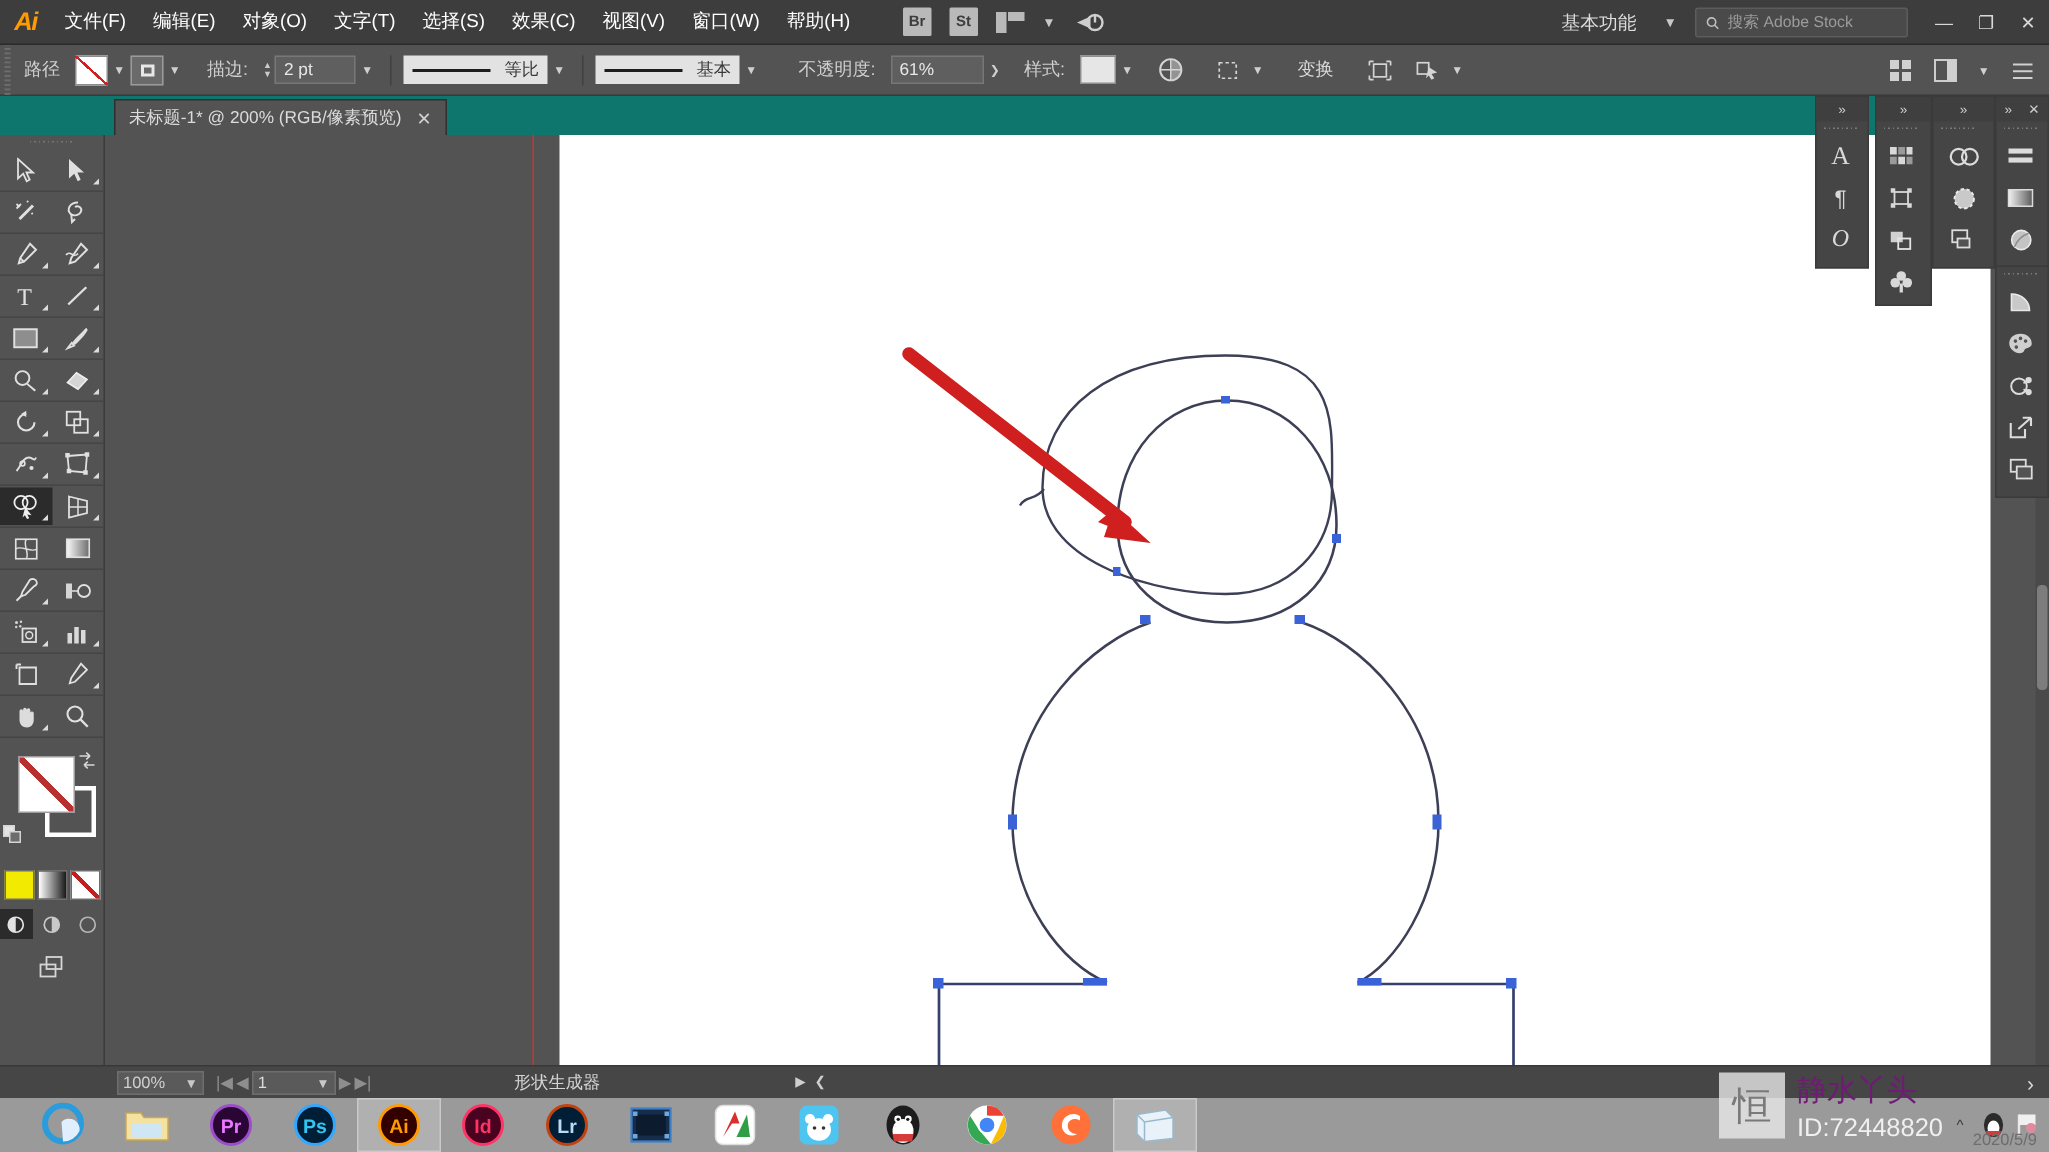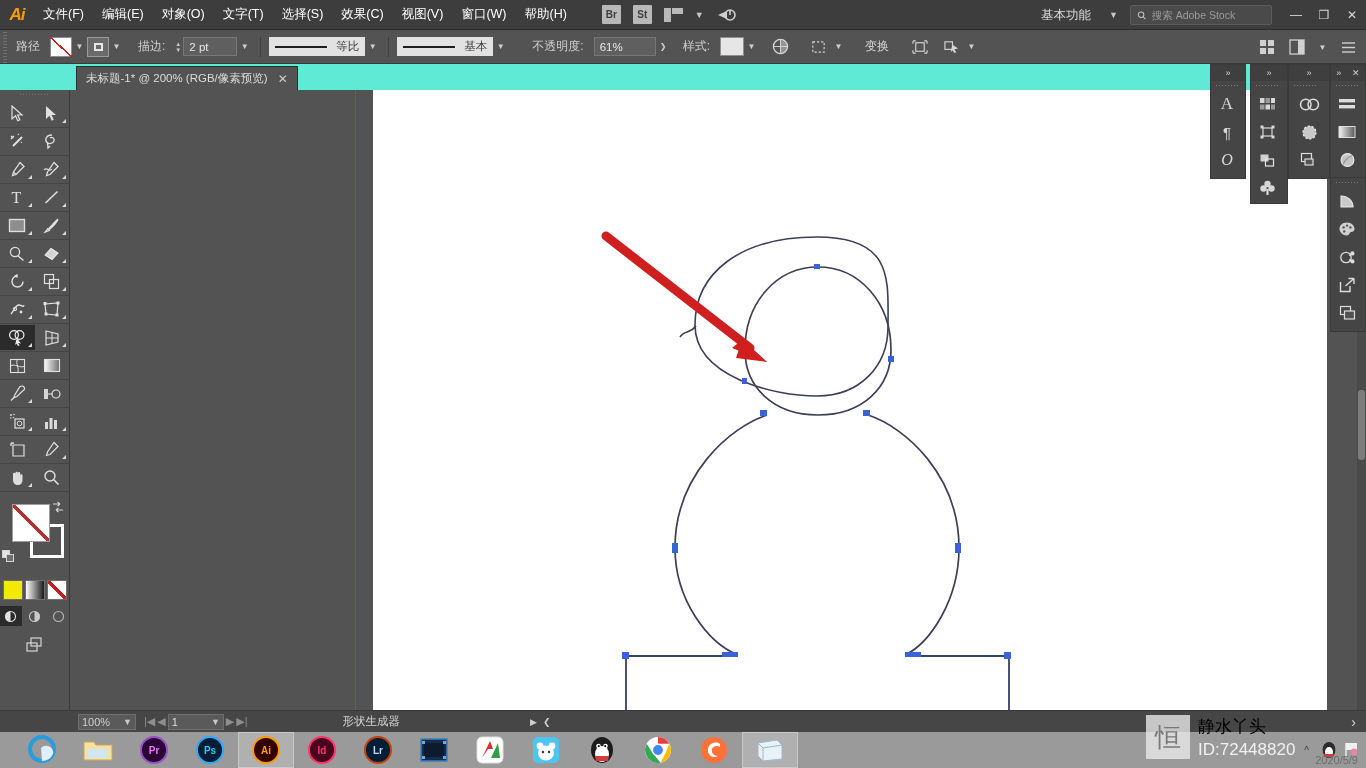--- a/index.html
+++ b/index.html
@@ -99,21 +99,21 @@
     width: 24px; height: 24px; display: flex; align-items: center; justify-content: center;
     color: #d5d5d5;
   }
   .style-sw { width: 24px; height: 19px; background: #e6e6e6; border: 1px solid #8f8f8f; }
   .ctrl-text-btn { font-size: 12px; color: #d8d8d8; padding: 3px 7px; }
   .ctrl-right { position: absolute; right: 6px; top: 0; height: 34px; display: flex; align-items: center; gap: 6px; }
 
   
   .tabbar {
     position: absolute; left: 0; top: 64px; width: 1366px; height: 26px;
-    background: #5eead4; display: flex; align-items: flex-end;
+    background: #0f766e; display: flex; align-items: flex-end;
   }
   .doc-tab {
     margin-left: 76px; height: 24px; background: #535353; border: 1px solid #2f2f2f; border-bottom: none;
     display: flex; align-items: center; gap: 10px; padding: 0 9px;
     font-size: 11.5px; color: #dcdcdc;
   }
   .tab-close { color: #cfcfcf; font-size: 12px; line-height: 1; }
 
   
   .toolbar {
@@ -238,33 +238,33 @@
   .taskbar {
     position: absolute; left: 0; top: 732px; width: 1366px; height: 36px;
     background: #9a9a9a; display: flex; align-items: center;
   }
   .tb-ico {
     width: 56px; height: 36px; display: flex; align-items: center; justify-content: center;
   }
   .tb-ico.active { background: #b0b0b0; border: 1px solid #c9c9c9; }
   .app-sq {
     width: 28px; height: 28px; border-radius: 14px; display: flex; align-items: center; justify-content: center;
-    font-size: 10px; font-weight: bold; font-family: "Liberation Sans", sans-serif;
+    font-size: 13px; font-weight: bold; font-family: "Liberation Sans", sans-serif;
   }
   .tray { position: absolute; right: 0; top: 0; height: 36px; display: flex; align-items: center; gap: 6px; padding-right: 6px; }
   .wm {
     position: absolute; right: 0; bottom: 0; width: 226px; height: 62px;
     display: flex; align-items: center; gap: 8px; padding-left: 6px;
     color: #ffffff; pointer-events: none;
   }
   .wm-logo {
     width: 44px; height: 44px; background: rgba(235,235,235,0.78); color: #7a7a7a;
     display: flex; align-items: center; justify-content: center; font-size: 26px;
   }
-  .wm-name { font-size: 17px; color: #000000; }
+  .wm-name { font-size: 20px; color: #701a75; }
   .wm-id { font-size: 17px; color: #f0f0f0; margin-top: 2px; }
   .wm-date {
     position: absolute; right: 8px; bottom: 2px; font-size: 11px; color: #6d6d6d;
   }
 </style>
 </head>
 <body>
 
 <div id="app">
 

